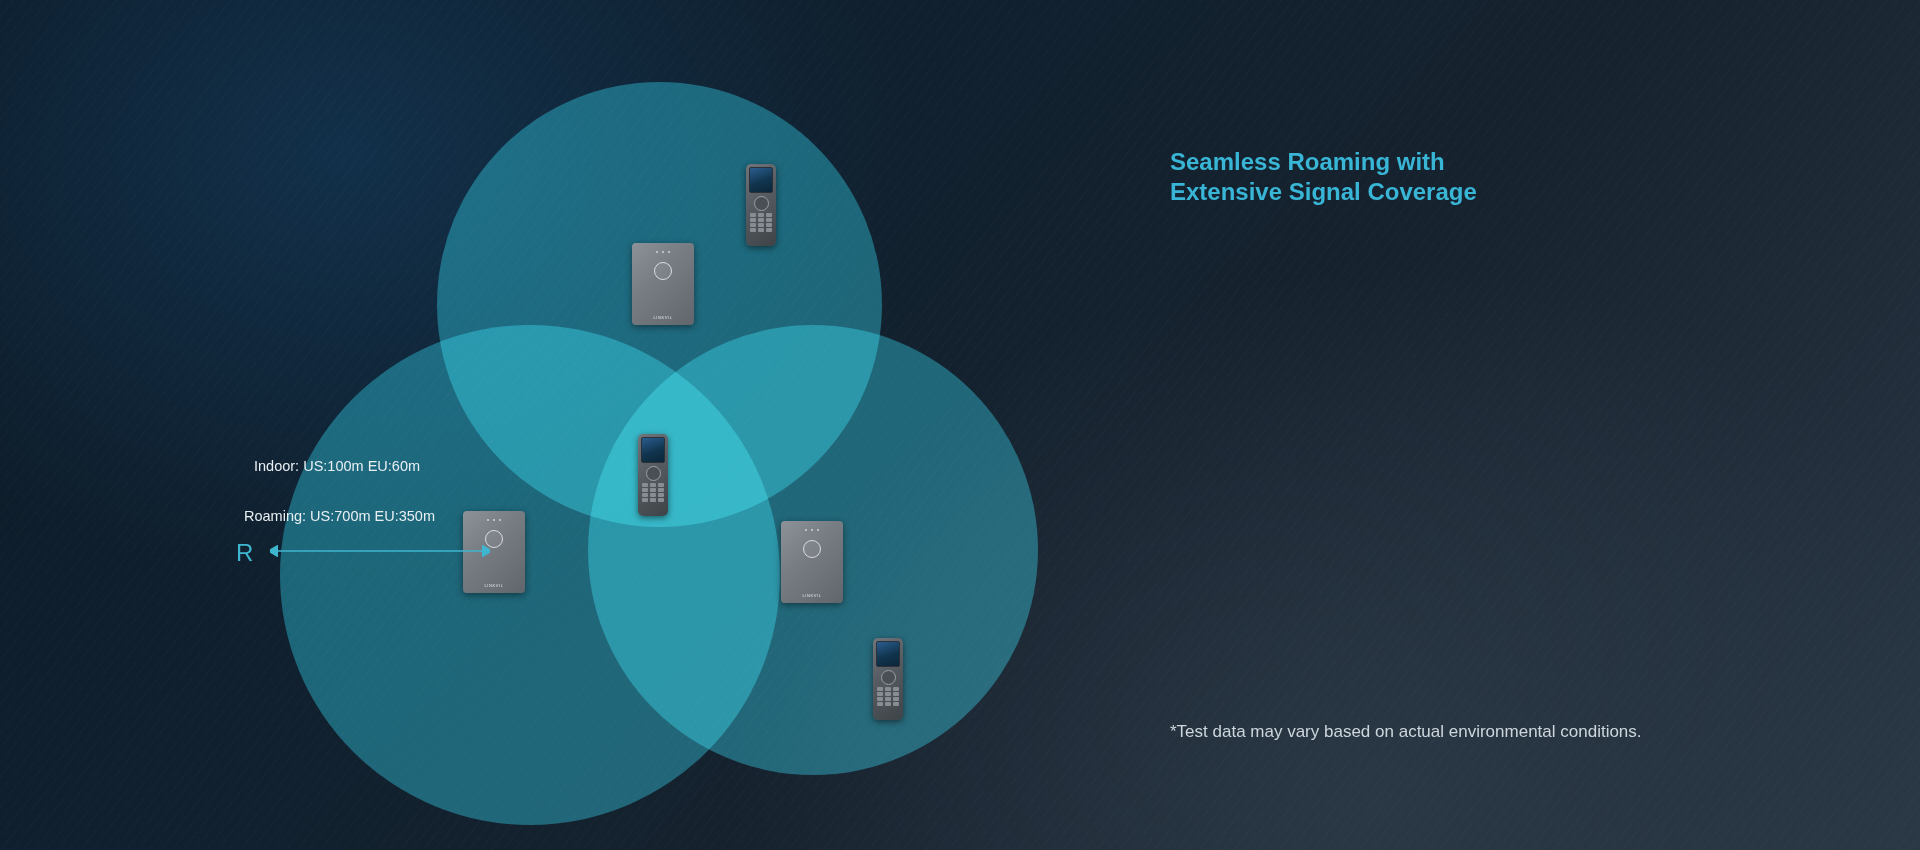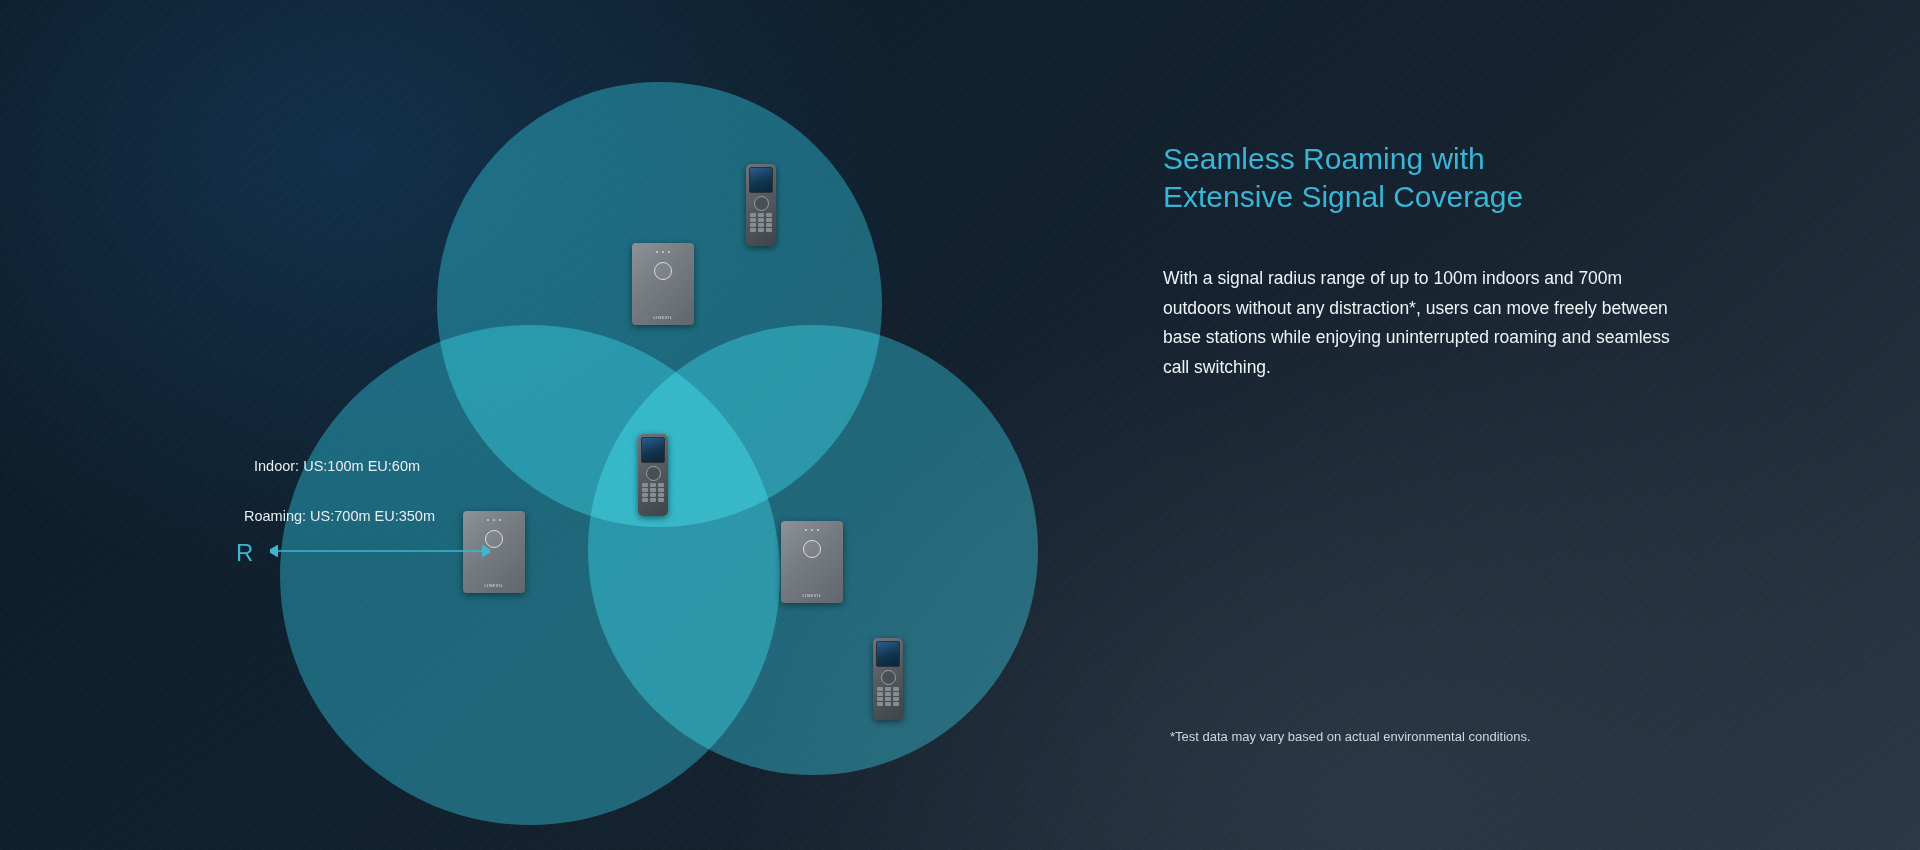--- a/index.html
+++ b/index.html
@@ -166,42 +166,41 @@
 
   
   #content {
     position: absolute;
     left: 1163px;
     top: 140px;
     width: 560px;
   }
   #headline {
     color: #39b5d6;
-    font-size: 30px;
+    font-size: 24px;
     line-height: 1.27;
-    font-weight: 400;
-    margin: 0;
+    font-weight: 700;
+    margin: 7px;
     white-space: pre-line;
   }
   #body-copy {
     margin: 48px 0 0 0;
     color: #eef3f6;
     font-size: 17.5px;
     line-height: 1.69;
     font-weight: 400;
     max-width: 530px;
   }
   #footnote {
     position: absolute;
     left: 1170px;
     top: 718px;
     color: #cdd6dc;
-    font-size: 13px;
+    font-size: 17px;
     line-height: 1.68;
-    margin-top: 8px;
   }
   #footnote div { white-space: nowrap; }
 </style>
 </head>
 <body>
 
 <div id="page">
 
   <div id="diagram">
 
@@ -305,20 +304,19 @@
           <path d="M1,0 L8,4 L1,8 Z" fill="#3fb6cf"></path>
         </marker>
       </defs>
       <line x1="8" y1="11" x2="212" y2="11" stroke="#3fb6cf" stroke-width="1.6" marker-start="url(#arrow-left)" marker-end="url(#arrow-right)"></line>
     </svg>
   </div>
 
   <div id="content">
     <h1 id="headline">Seamless Roaming with
 Extensive Signal Coverage</h1>
-    <p id="body-copy">With a signal radius range of up to 100m indoors and 700m outdoors without any distraction*, users can move freely between base stations while enjoying uninterrupted roaming and seamless call switching.</p>
   </div>
 
   <div id="footnote">
     <div>*Test data may vary based on actual environmental conditions.</div>
   </div>
 
 </div>
 
 </body></html>

